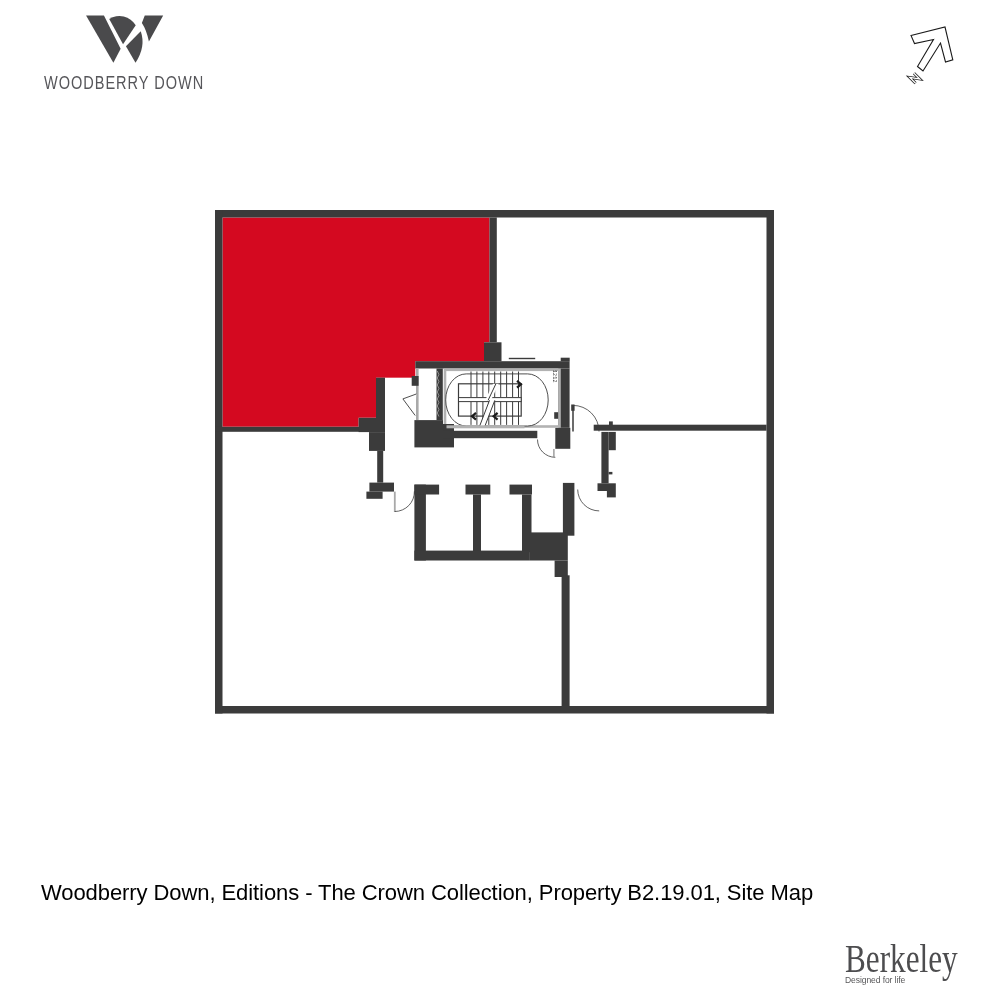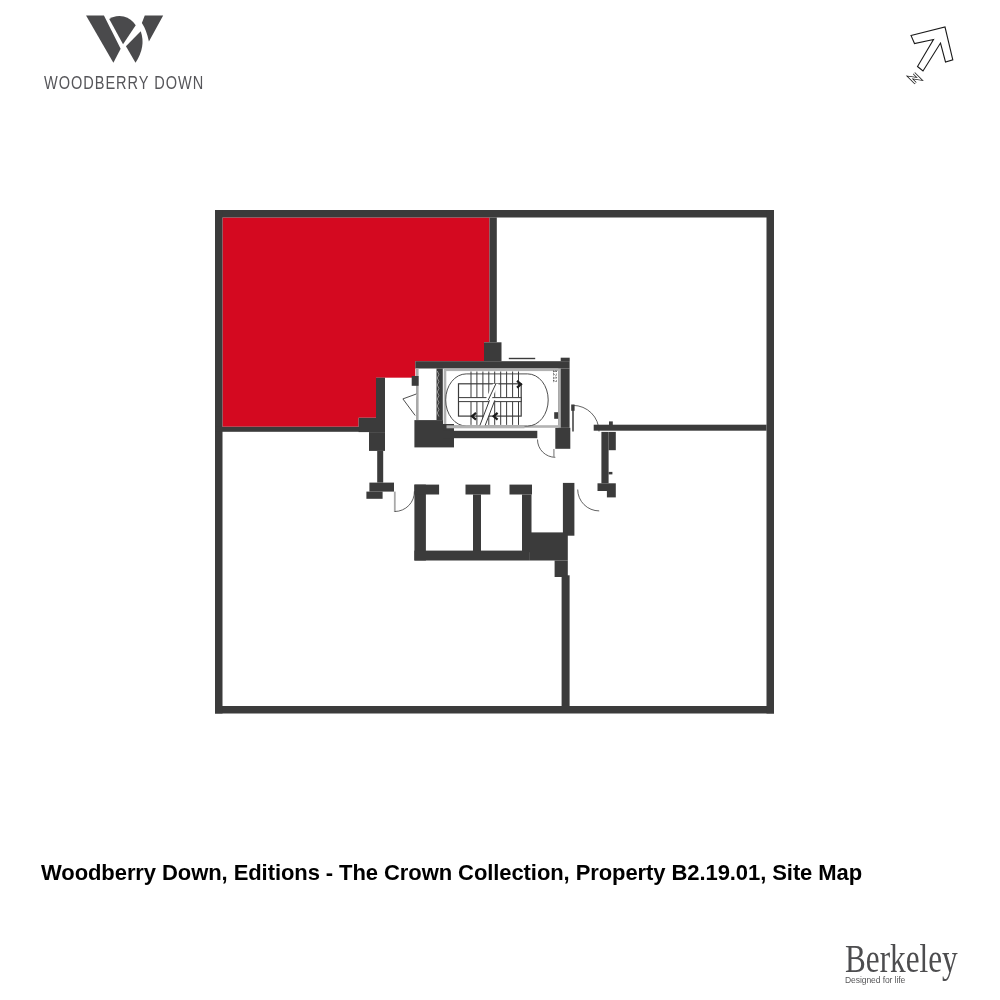--- a/index.html
+++ b/index.html
@@ -179,17 +179,17 @@
   <path d="M537.5,439.5 A17.8,17.8 0 0 0 555.3,457.3" fill="none" stroke="#3b3b3b" stroke-width="0.8"></path>
   <line x1="553.9" y1="448.9" x2="553.9" y2="456.9" stroke="#8f8f8f" stroke-width="1.3"></line>
 
   <path d="M577.7,489.5 A21.5,21.5 0 0 0 599.2,510.9" fill="none" stroke="#3b3b3b" stroke-width="0.8"></path>
 
   <rect x="393.9" y="491.6" width="1.8" height="20.4" fill="#a9a9a9"></rect>
   <path d="M394.7,511.5 A19.8,19.8 0 0 0 414.4,491.2" fill="none" stroke="#3b3b3b" stroke-width="0.8"></path>
   </g>
 </svg>
 
-<div class="abs" id="caption" style="left:41px;top:860px;font-size:22px;font-weight:bold;color:#000;letter-spacing:-0.08px;white-space:nowrap;">Woodberry Down, Editions - The Crown Collection, Property B2.19.01, Site Map</div>
+<div class="abs" id="caption" style="left:41px;top:880px;font-size:22px;font-weight:normal;color:#000;letter-spacing:-0.08px;white-space:nowrap;">Woodberry Down, Editions - The Crown Collection, Property B2.19.01, Site Map</div>
 
 <div class="abs" id="berkeley" style="left:845px;top:936px;font-family:'Liberation Serif',serif;font-size:39px;color:#4d4d4f;white-space:nowrap;transform:scaleX(0.8);transform-origin:0 0;">Berkeley</div>
 
 <div class="abs" id="tagline" style="left:845px;top:975px;font-size:9px;color:#58585a;white-space:nowrap;letter-spacing:-0.1px;transform:scaleX(0.95);transform-origin:0 0;">Designed for life</div>
 
 </body></html>

